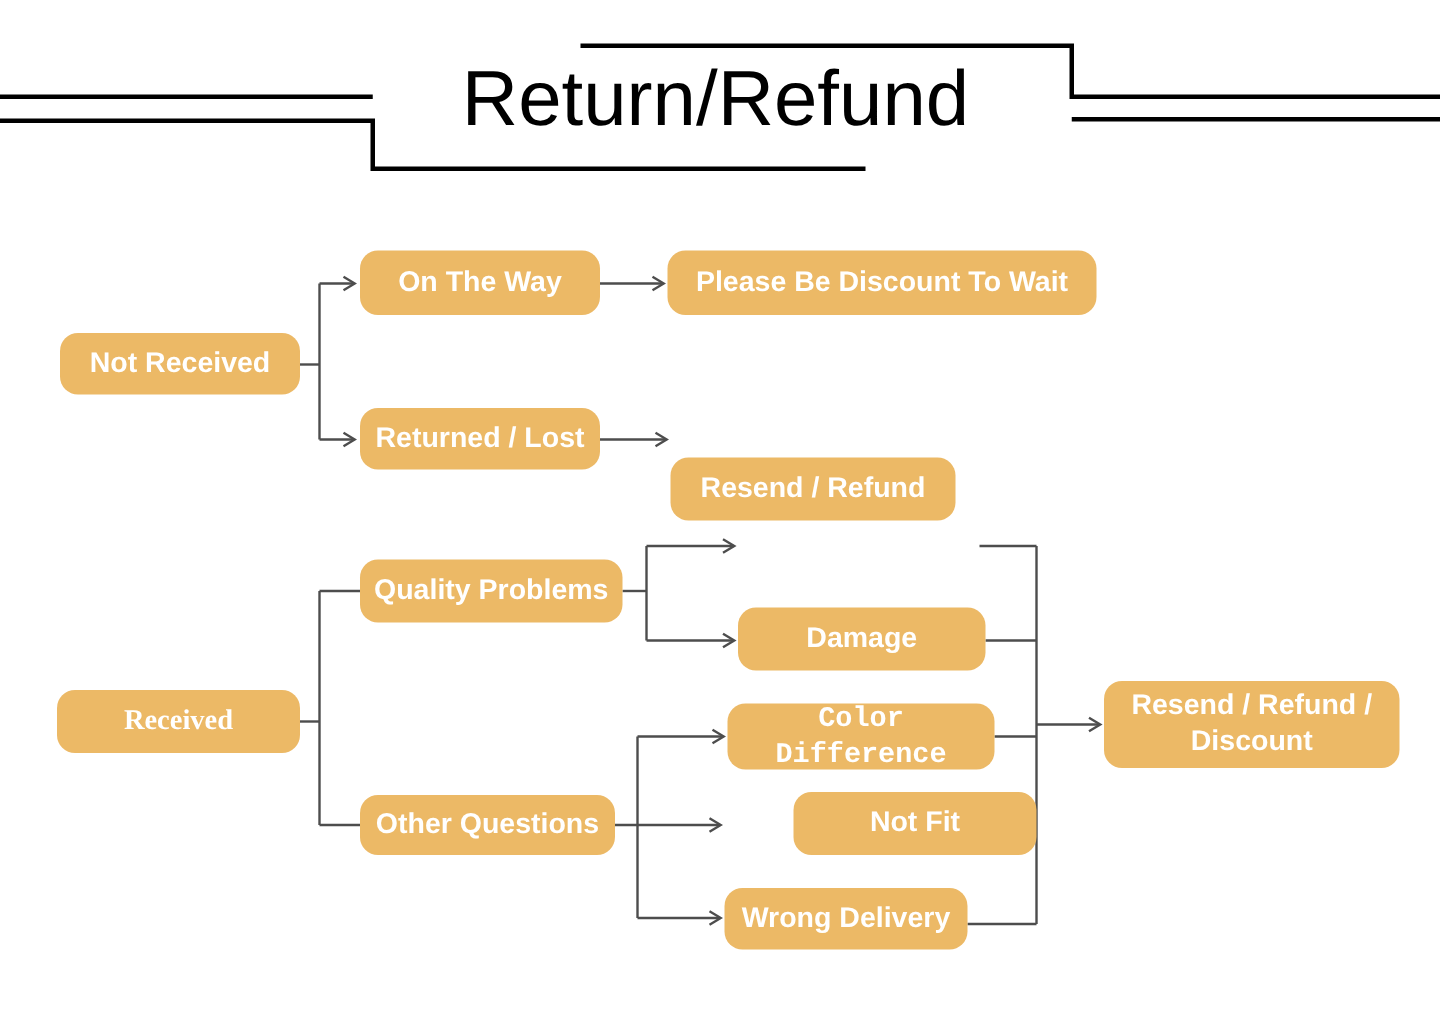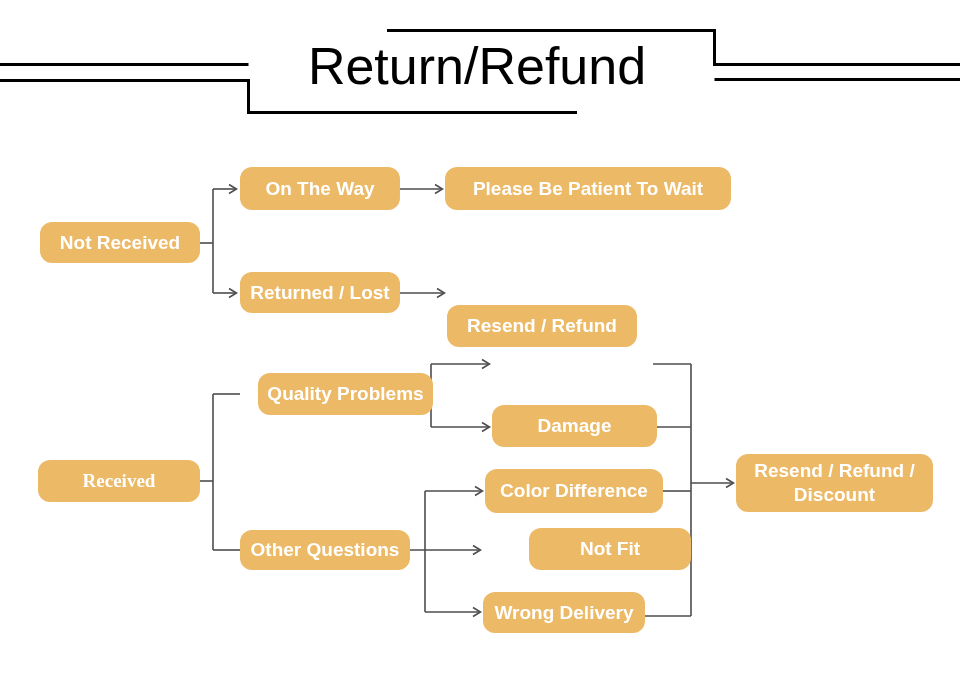--- a/index.html
+++ b/index.html
@@ -111,36 +111,36 @@
       <path class="connector-stroke" marker-end="url(#arrowhead)" d="M691,483 H733"></path>
     </g>
   </svg>
 
   <div class="title">Return/Refund</div>
 
   <div class="node" style="left:40px;  top:222px; width:160px; height:41px;">Not Received</div>
 
   <div class="node" style="left:240px; top:167px; width:160px; height:43px;">On The Way</div>
 
-  <div class="node" style="left:445px; top:167px; width:286px; height:43px;">Please Be Patient To Wait</div>
+  <div class="node" style="left:445px; top:167px; width:286px; height:43px;">Please Be Discount To Wait</div>
 
   <div class="node" style="left:240px; top:272px; width:160px; height:41px;">Returned / Lost</div>
 
   <div class="node" style="left:447px; top:271px; width:190px; height:42px;margin-top:34px;">Resend / Refund</div>
 
   <div class="node" style="left:38px;  top:460px; width:162px; height:42px;font-family:Liberation Serif, serif;">Received</div>
 
-  <div class="node" style="left:240px; top:373px; width:175px; height:42px;margin-left:18px;">Quality Problems</div>
+  <div class="node" style="left:240px; top:373px; width:175px; height:42px;">Quality Problems</div>
 
   <div class="node" style="left:240px; top:530px; width:170px; height:40px;text-align:right;">Other Questions</div>
 
 
   <div class="node" style="left:492px; top:405px; width:165px; height:42px;">Damage</div>
 
-  <div class="node" style="left:485px; top:469px; width:178px; height:44px;">Color Difference</div>
+  <div class="node" style="left:485px; top:469px; width:178px; height:44px;font-family:Liberation Mono, monospace;">Color Difference</div>
 
   <div class="node" style="left:483px; top:528px; width:162px; height:42px;margin-left:46px;">Not Fit</div>
 
   <div class="node" style="left:483px; top:592px; width:162px; height:41px;">Wrong Delivery</div>
 
   <div class="node" style="left:736px; top:454px; width:197px; height:58px;">Resend / Refund / Discount</div>
 
 </div>
 
 </body></html>

